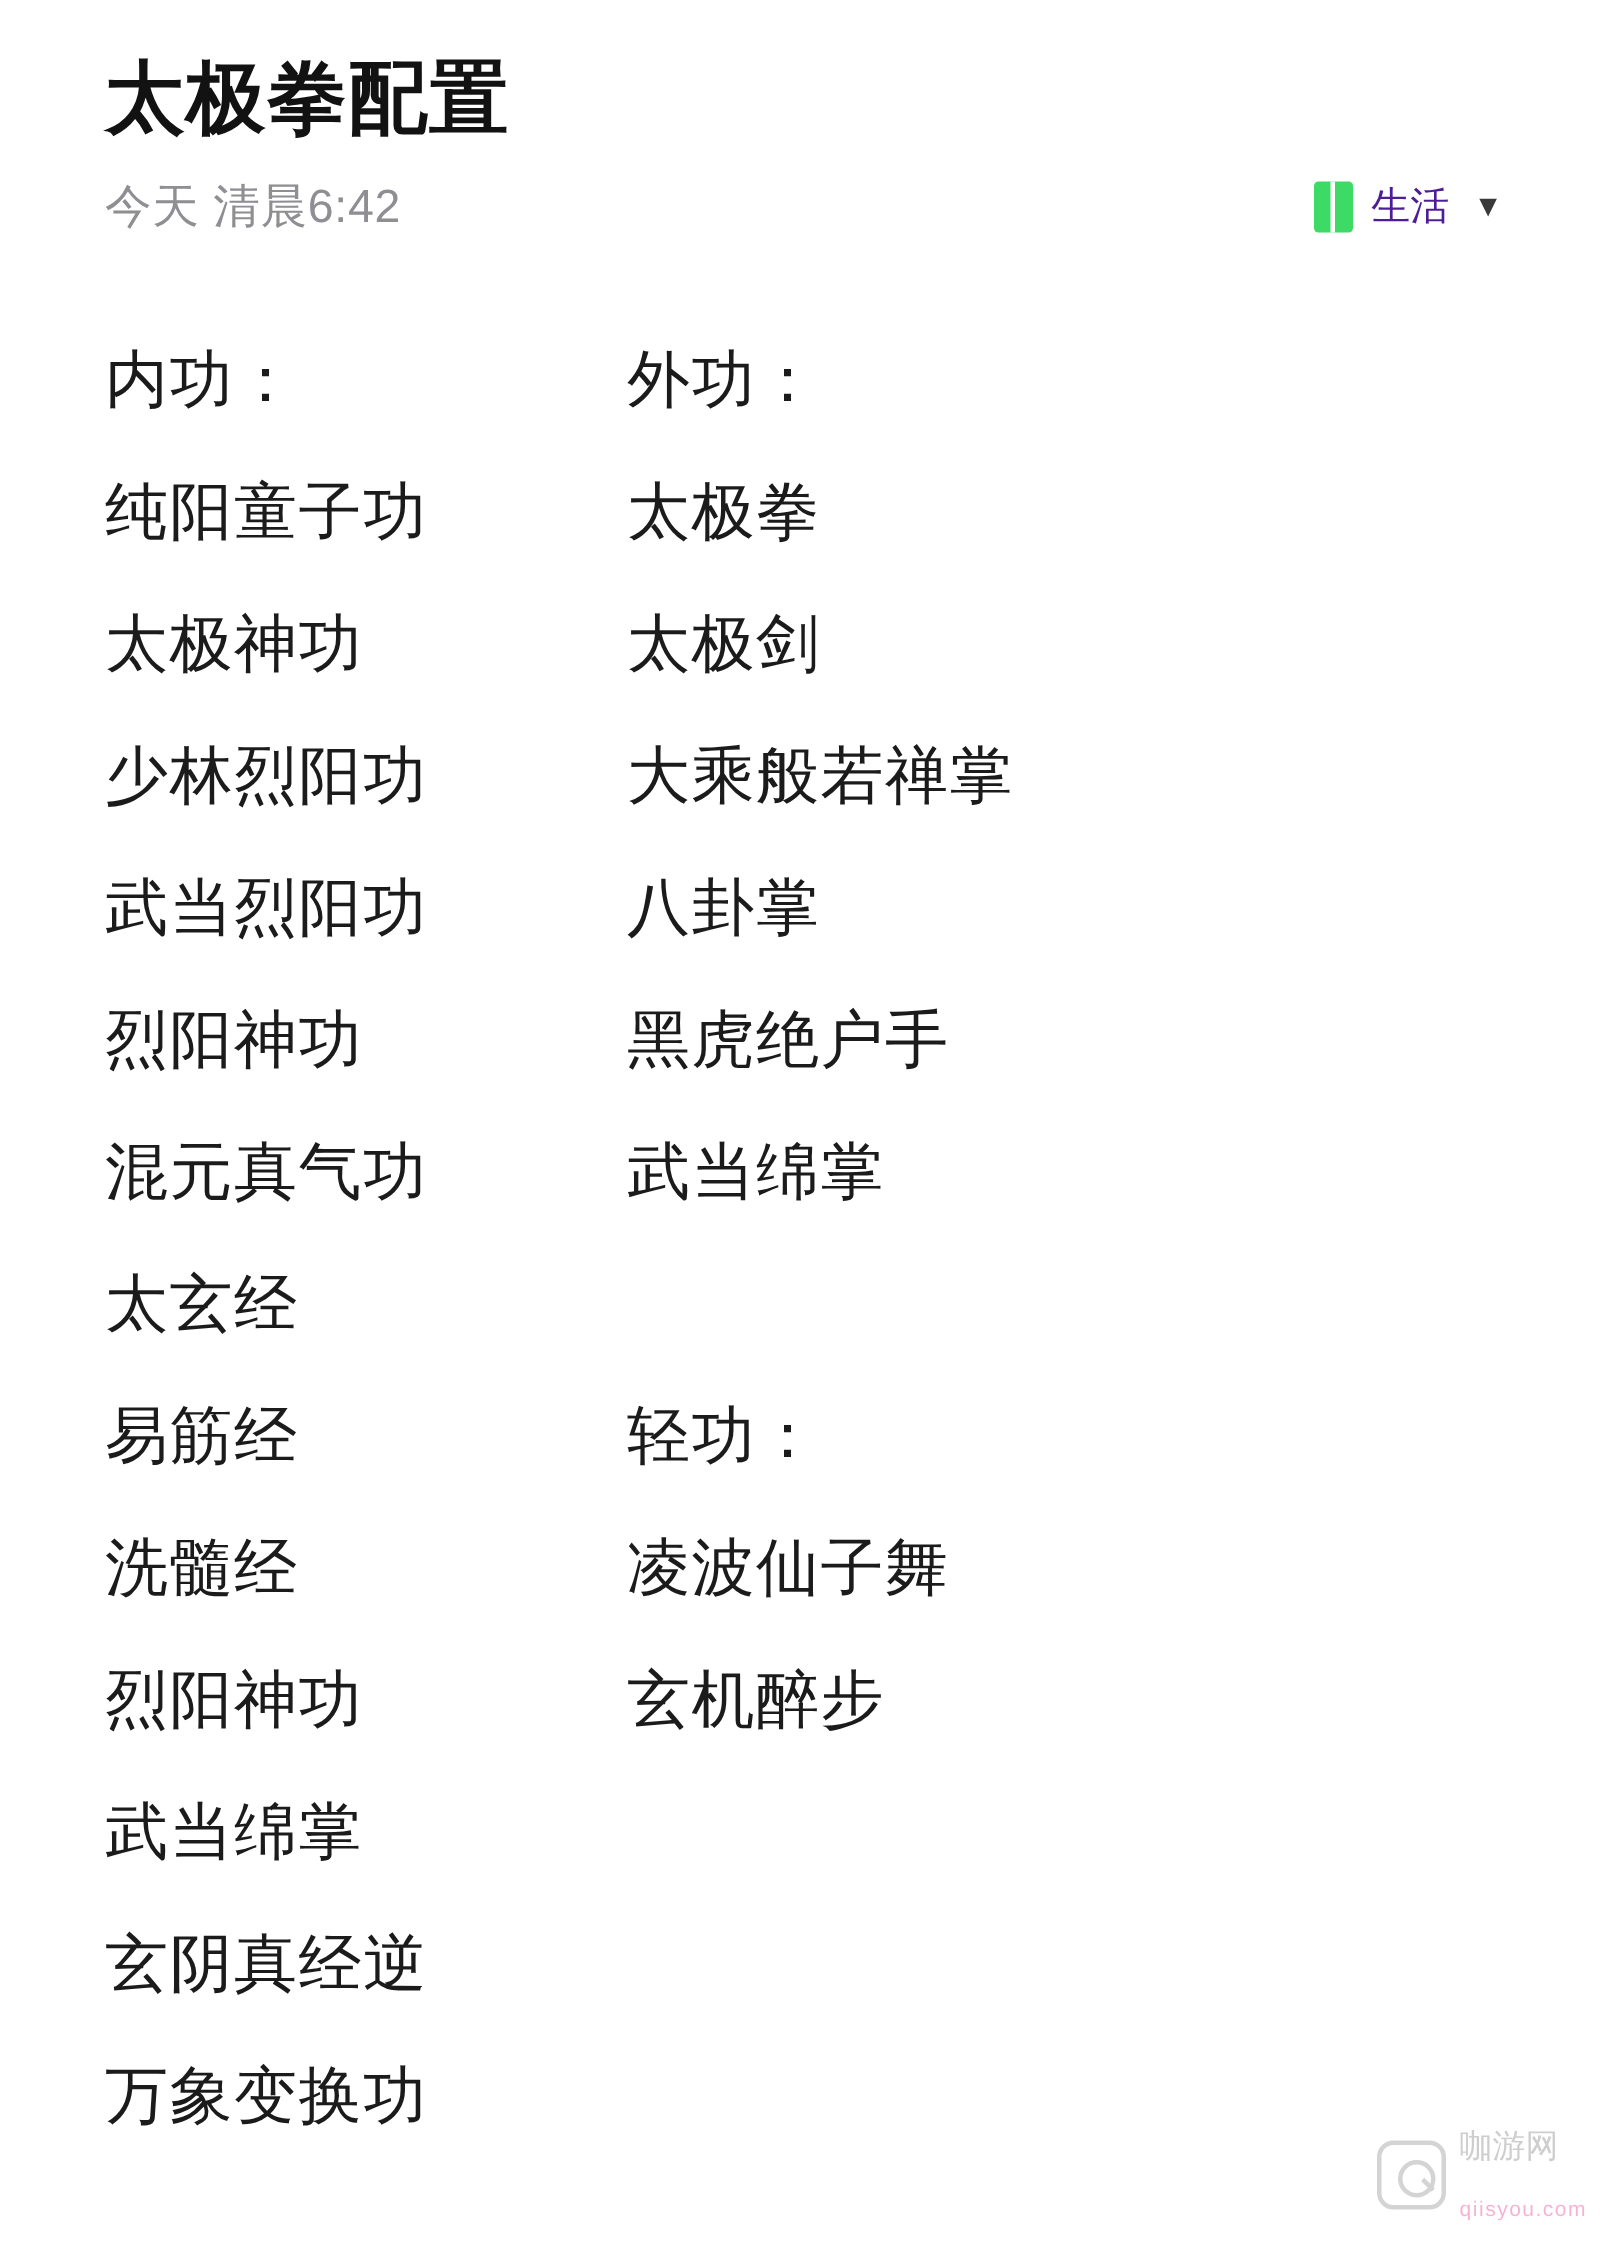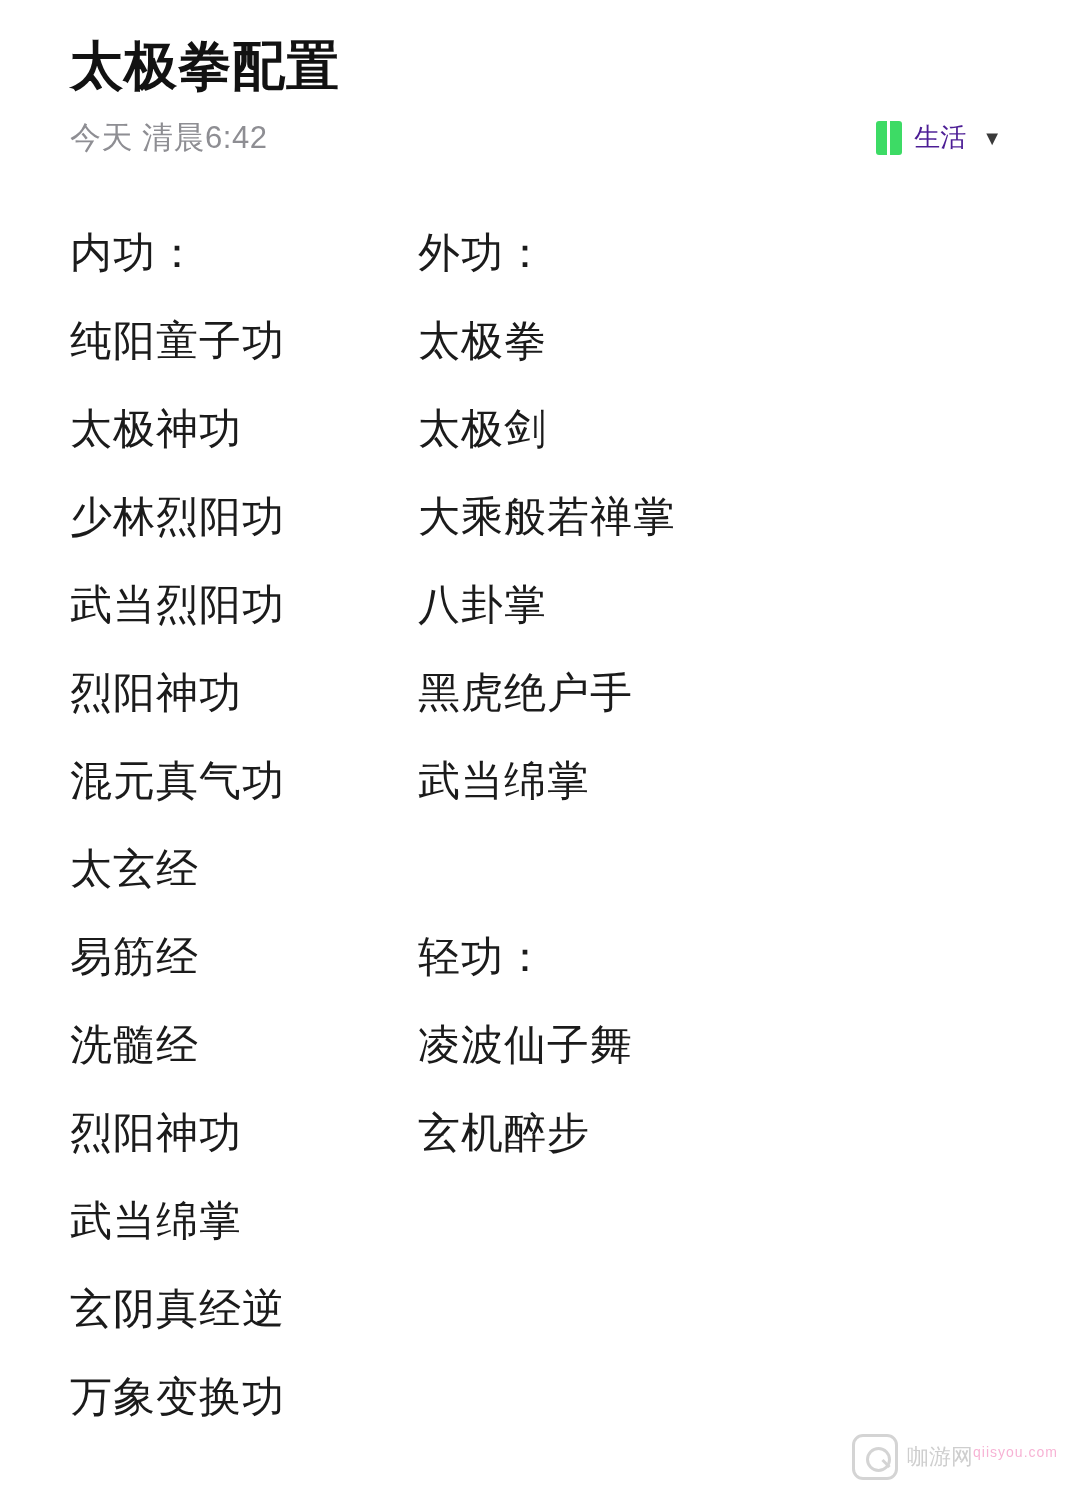--- a/index.html
+++ b/index.html
@@ -139,22 +139,23 @@
     position: absolute;
     left: 26px;
     top: 25px;
     width: 10px;
     height: 3px;
     background: #9a9a9a;
     transform: rotate(45deg);
   }
   .wm-text {
     display: flex;
-    flex-direction: row;
+    flex-direction: column;
     line-height: 1.1;
+    gap: 21px;
   }
   .wm-main { font-size: 22px; color: #8c8c8c; }
   .wm-sub { font-size: 14px; color: #ec4899; letter-spacing: 1px; }
 </style>
 </head>
 <body>
 
 <div class="note-page">
 
   <h1 class="note-title">太极拳配置</h1>

